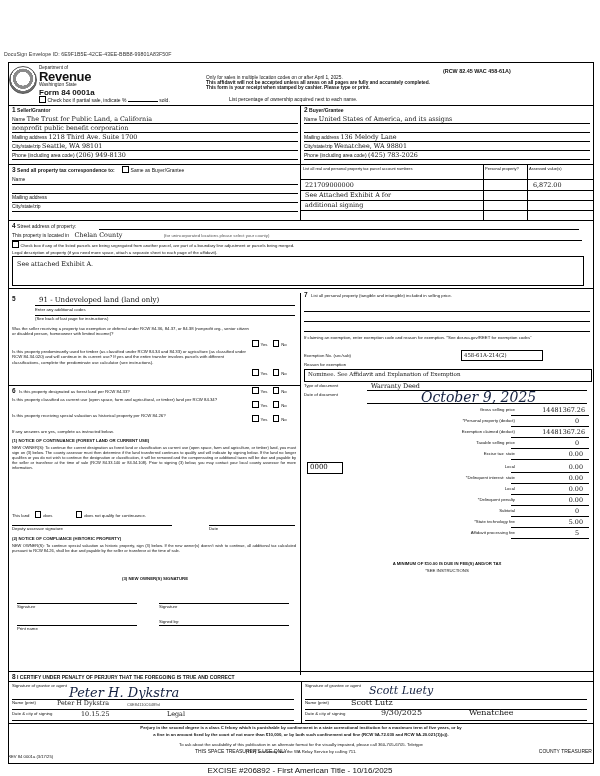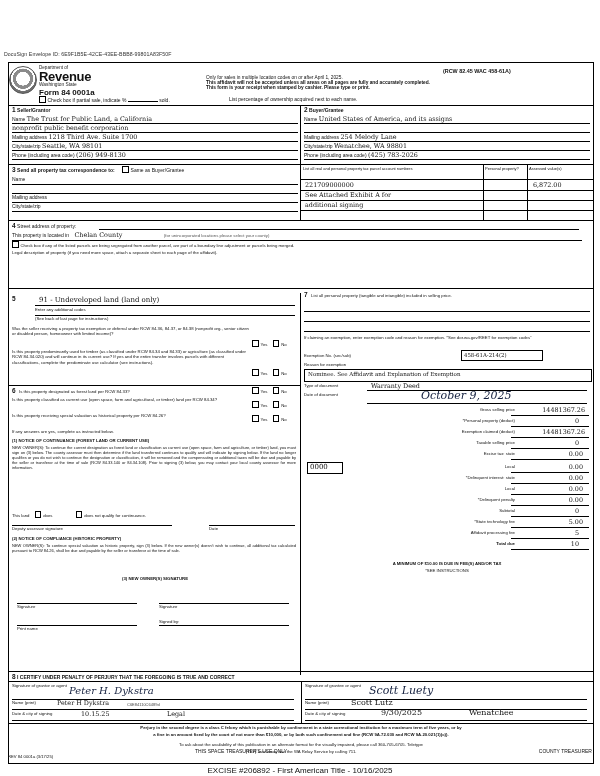--- a/index.html
+++ b/index.html
@@ -105,21 +105,21 @@
     <div class="cell" style="left:292px;top:42px;width:292px;height:60px;border-bottom:.7px solid #000;">
       <div style="position:absolute;left:3px;top:1px;"><span class="secnum">2</span> <span class="lbl bold">Buyer/Grantee</span></div>
       <div style="position:absolute;left:3px;top:10px;">
         <span class="lbl">Name</span>
         <span class="hand">United States of America, and its assigns</span>
       </div>
       <div class="hline" style="left:3px;top:18px;width:286px;"></div>
       <div class="hline" style="left:3px;top:27px;width:286px;"></div>
       <div style="position:absolute;left:3px;top:28px;">
         <span class="lbl">Mailing address</span>
-        <span class="hand">254 Melody Lane</span>
+        <span class="hand">136 Melody Lane</span>
       </div>
       <div class="hline" style="left:3px;top:36px;width:286px;"></div>
       <div style="position:absolute;left:3px;top:37px;">
         <span class="lbl">City/state/zip</span>
         <span class="hand">Wenatchee, WA 98801</span>
       </div>
       <div class="hline" style="left:3px;top:45px;width:286px;"></div>
       <div style="position:absolute;left:3px;top:46px;">
         <span class="lbl">Phone (including area code)</span>
         <span class="hand">(425) 783-2026</span>
@@ -176,20 +176,23 @@
         <span class="hand" style="margin-left:4px;">Chelan County</span>
         <span class="tiny gray" style="margin-left:40px;">(for unincorporated locations please select your county)</span>
       </div>
       <div class="hline" style="left:3px;top:19px;width:570px;"></div>
       <div style="position:absolute;left:3px;top:20px;width:570px;">
         <span class="chk"></span><span class="tiny">Check box if any of the listed parcels are being segregated from another parcel, are part of a boundary line adjustment or parcels being merged.</span>
       </div>
       <div style="position:absolute;left:3px;top:28px;width:570px;">
         <span class="tiny">Legal description of property (if you need more space, attach a separate sheet to each page of the affidavit).</span>
       </div>
+      <div class="box" style="position:absolute;left:3px;top:35px;width:570px;height:28px;">
+        <div class="hand" style="position:absolute;left:4px;top:3px;">See attached Exhibit A.</div>
+      </div>
     </div>
 
     <div class="cell" style="left:0;top:230px;width:292px;height:382px;border-right:.7px solid #000;">
       <div style="position:absolute;left:3px;top:2px;">
         <span class="secnum">5</span>
       </div>
       <div class="hand" style="position:absolute;left:30px;top:3px;font-size:7px;">91 - Undeveloped land (land only)</div>
       <div class="hline" style="left:26px;top:12px;width:260px;"></div>
       <div class="tiny" style="position:absolute;left:26px;top:14px;">Enter any additional codes</div>
       <div class="hline" style="left:26px;top:22px;width:260px;"></div>
@@ -277,21 +280,21 @@
       </div>
       <div style="position:absolute;left:3px;top:73px;" class="tiny">Reason for exemption</div>
       <div class="box" style="position:absolute;left:3px;top:80px;width:286px;height:11px;">
         <div class="hand" style="position:absolute;left:3px;top:1px;font-size:5.6px;">Nominee. See Affidavit and Explanation of Exemption</div>
       </div>
 
       <div style="position:absolute;left:3px;top:94px;" class="tiny">Type of document</div>
       <div class="hand" style="position:absolute;left:70px;top:93px;">Warranty Deed</div>
       <div class="hline" style="left:66px;top:101px;width:220px;"></div>
       <div style="position:absolute;left:3px;top:103px;" class="tiny">Date of document</div>
-      <div class="sig" style="position:absolute;left:120px;top:100px;font-size:11px;">October 9, 2025</div>
+      <div class="sig" style="position:absolute;left:120px;top:100px;font-size:14px;">October 9, 2025</div>
       <div class="hline" style="left:66px;top:114px;width:220px;"></div>
 
       <div style="position:absolute;left:0;top:116px;width:292px;">
         <div style="position:relative;height:11px;">
           <span class="tiny" style="position:absolute;right:78px;top:2px;">Gross selling price</span>
           <span class="hand" style="position:absolute;right:8px;top:1px;">14481367.26</span>
           <div class="hline" style="left:210px;top:10px;width:78px;"></div>
         </div>
         <div style="position:relative;height:11px;">
           <span class="tiny" style="position:absolute;right:78px;top:2px;">*Personal property (deduct)</span>
@@ -346,43 +349,38 @@
           <div class="hline" style="left:210px;top:10px;width:78px;"></div>
         </div>
         <div style="position:relative;height:11px;">
           <span class="tiny" style="position:absolute;right:78px;top:2px;">*State technology fee</span>
           <span class="hand" style="position:absolute;right:10px;top:1px;">5.00</span>
           <div class="hline" style="left:210px;top:10px;width:78px;"></div>
         </div>
         <div style="position:relative;height:11px;">
           <span class="tiny" style="position:absolute;right:78px;top:2px;">Affidavit processing fee</span>
           <span class="hand" style="position:absolute;right:14px;top:1px;">5</span>
-          <div class="hline" style="left:210px;top:10px;width:78px;"></div>
-        </div>
-        <div style="position:relative;height:11px;">
-          <span class="tiny bold" style="position:absolute;right:78px;top:2px;">Total due</span>
-          <span class="hand" style="position:absolute;right:14px;top:1px;">10</span>
           <div class="hline" style="left:210px;top:10px;width:78px;"></div>
         </div>
       </div>
 
       <div class="tiny bold" style="position:absolute;left:0;top:272px;width:292px;text-align:center;">A MINIMUM OF $10.00 IS DUE IN FEE(S) AND/OR TAX</div>
       <div class="tiny" style="position:absolute;left:0;top:279px;width:292px;text-align:center;">*SEE INSTRUCTIONS</div>
     </div>
 
     <div class="cell" style="left:0;top:608px;width:584px;height:52px;border-top:.7px solid #000;">
       <div style="position:absolute;left:3px;top:1px;">
         <span class="secnum">8</span>
         <span class="lbl bold">I CERTIFY UNDER PENALTY OF PERJURY THAT THE FOREGOING IS TRUE AND CORRECT</span>
       </div>
       <div class="vline" style="left:292px;top:9px;height:43px;"></div>
       <div class="hline" style="left:0;top:9px;width:584px;"></div>
 
       <div class="tiny" style="position:absolute;left:3px;top:11px;">Signature of grantor or agent</div>
-      <div class="sig" style="position:absolute;left:60px;top:13px;font-size:10px;">Peter H. Dykstra</div>
+      <div class="sig" style="position:absolute;left:60px;top:13px;font-size:13px;">Peter H. Dykstra</div>
       <div class="hline" style="left:3px;top:27px;width:282px;"></div>
       <div class="tiny" style="position:absolute;left:3px;top:28px;">Name (print)</div>
       <div class="hand" style="position:absolute;left:48px;top:27px;">Peter H Dykstra</div>
       <div class="tiny2" style="position:absolute;left:118px;top:30px;color:#444;">C6E84110C6489d</div>
       <div class="hline" style="left:3px;top:37px;width:282px;"></div>
       <div class="tiny" style="position:absolute;left:3px;top:39px;">Date &amp; city of signing</div>
       <div class="hand" style="position:absolute;left:72px;top:38px;">10.15.25</div>
       <div class="hand" style="position:absolute;left:158px;top:38px;">Legal</div>
       <div class="hline" style="left:3px;top:48px;width:282px;"></div>
 

